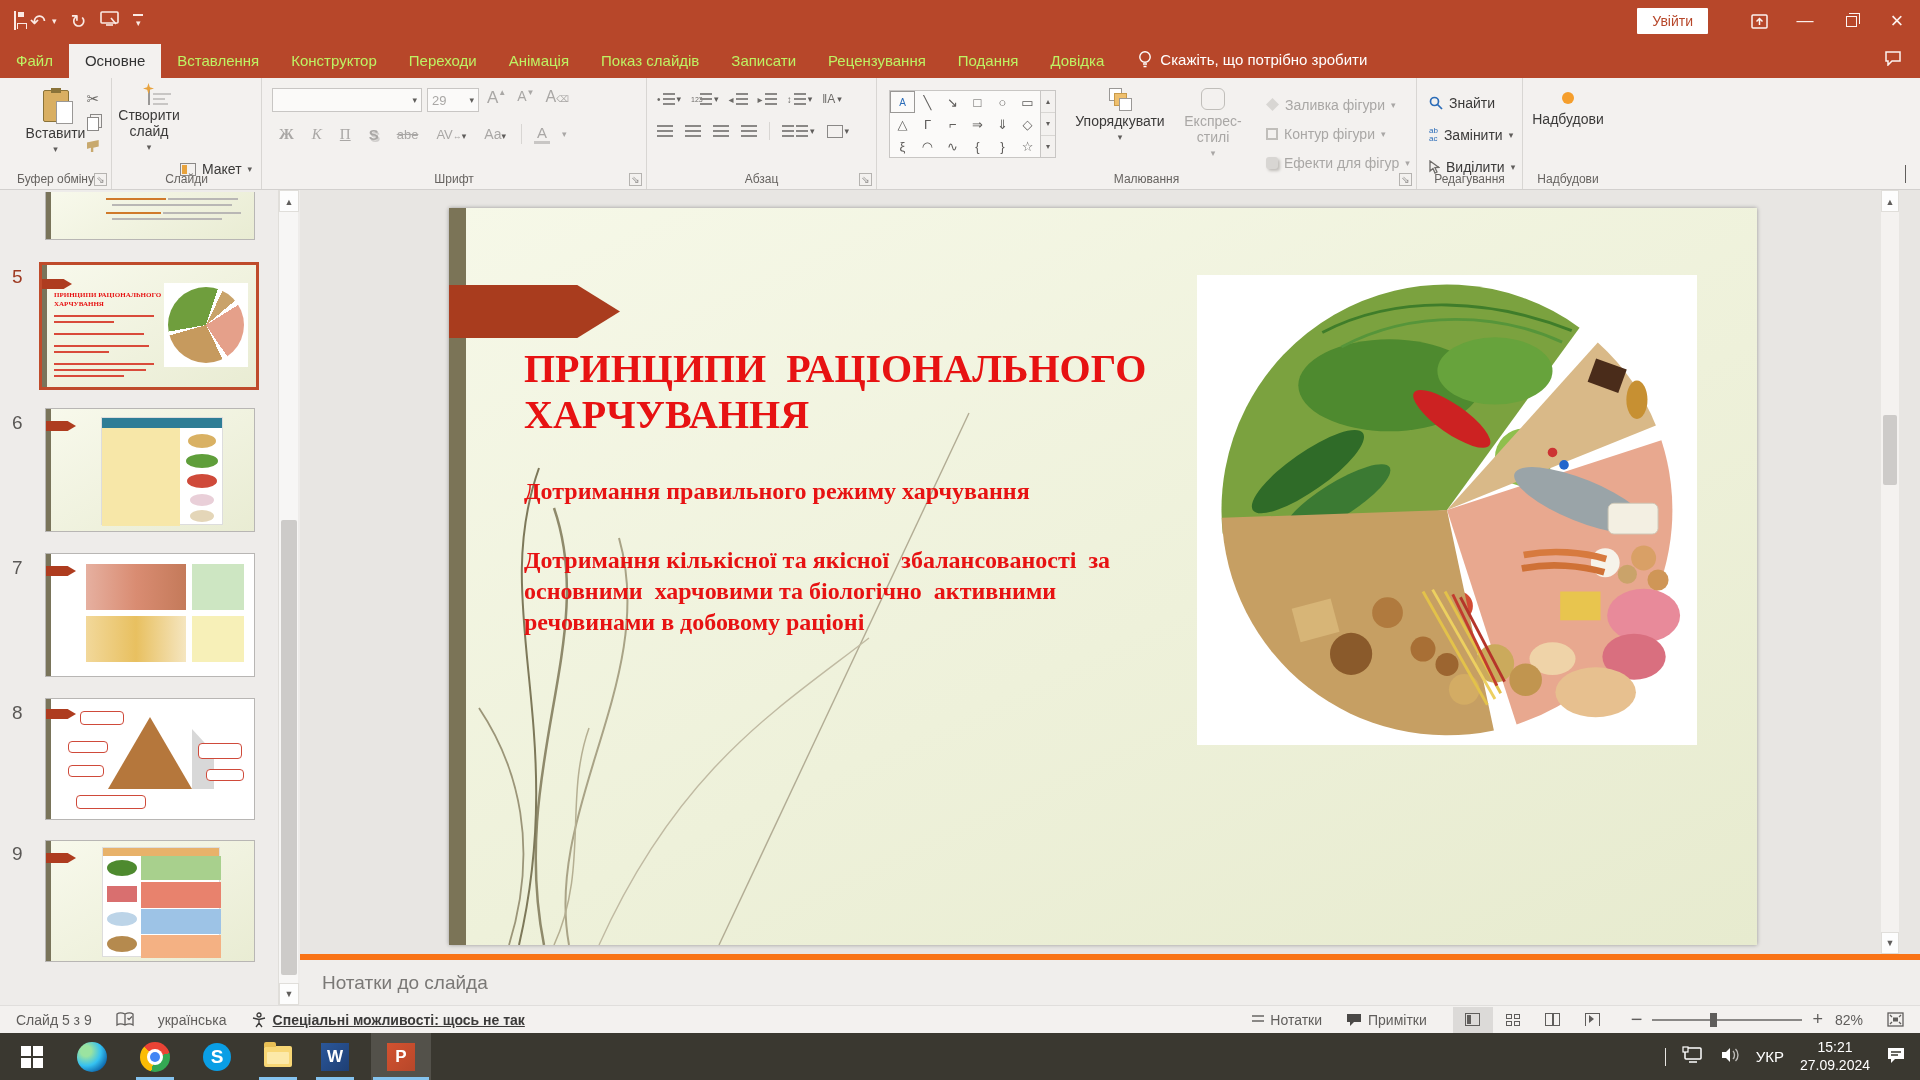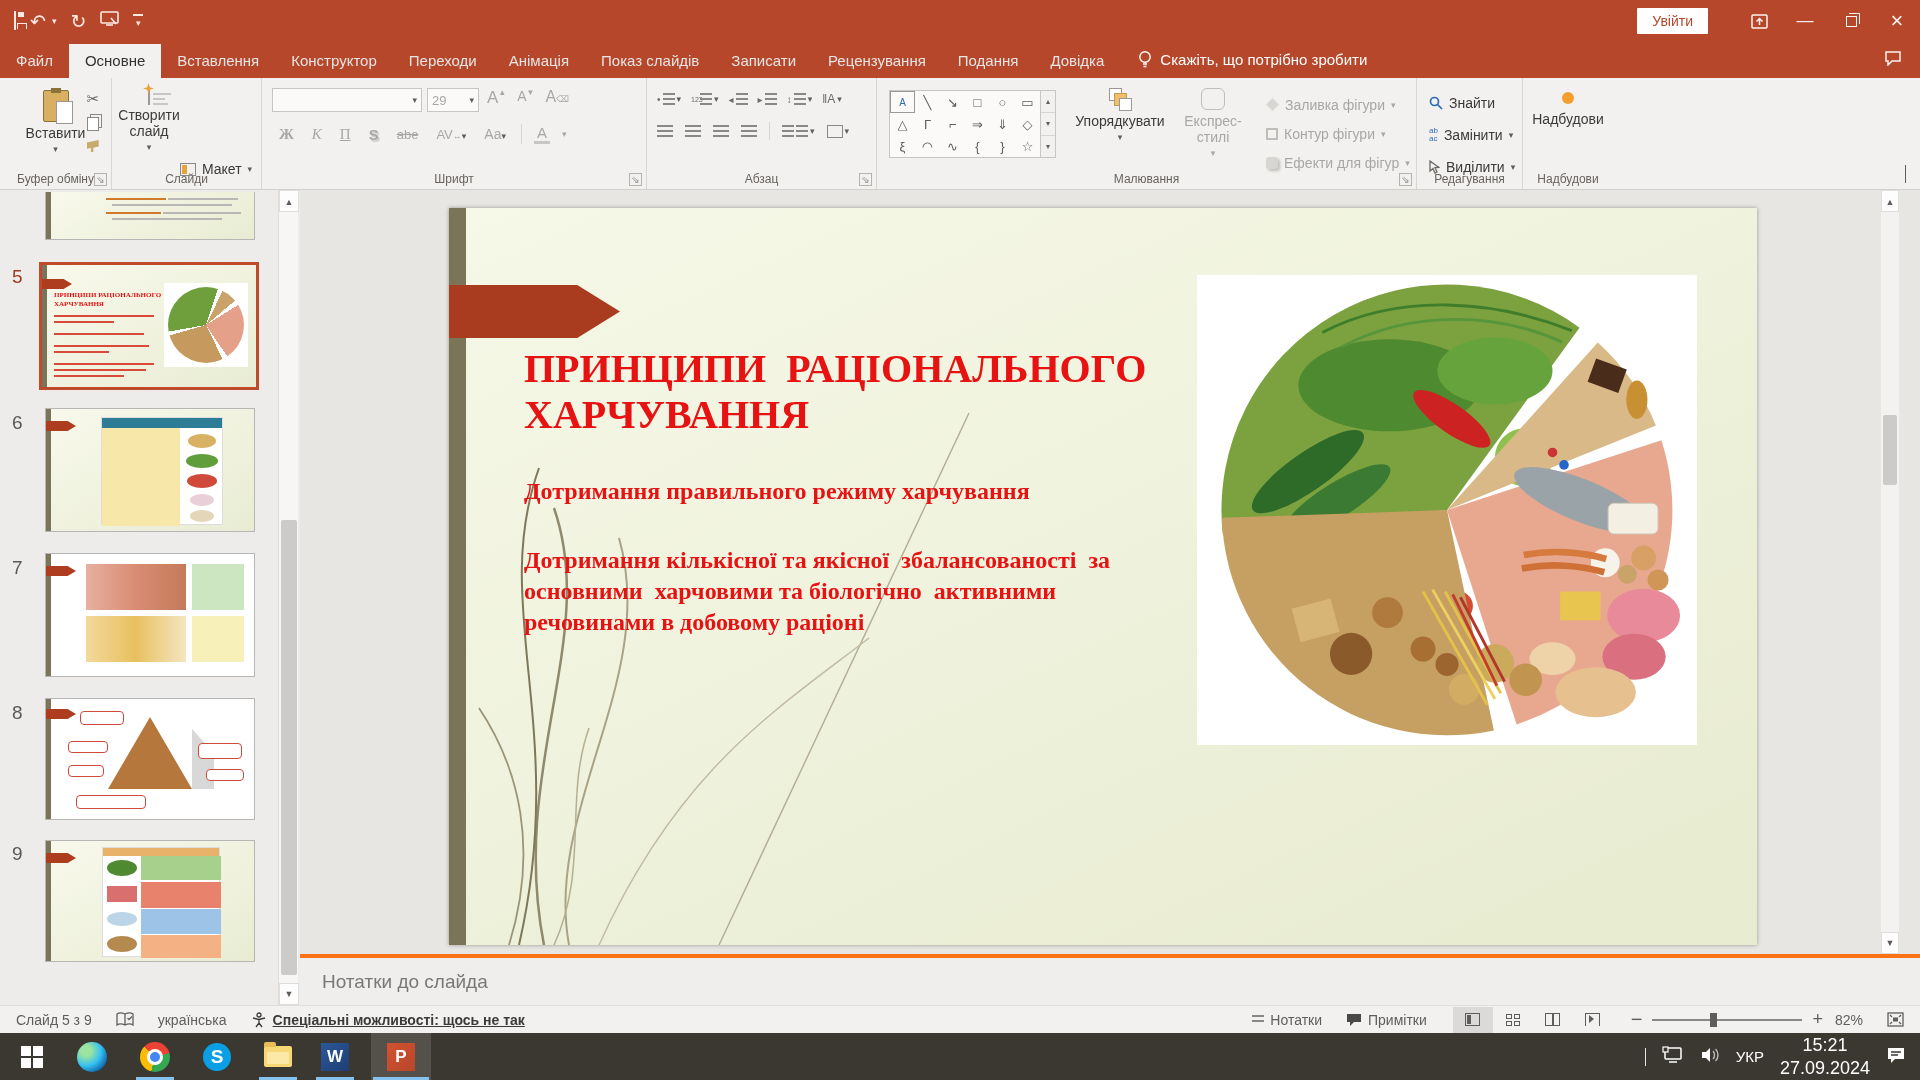--- a/index.html
+++ b/index.html
@@ -18,21 +18,21 @@
   .rest { width:11px; height:11px; border:1.5px solid #fdf4f1; position:relative; }
   .rest:before { content:""; position:absolute; left:2px; top:-4px; width:10px; height:10px; border-top:1.5px solid #fdf4f1; border-right:1.5px solid #fdf4f1; }
   .floppy { width:15px; height:15px; border:1.5px solid #fbeae4; position:relative; }
   .floppy:before { content:""; position:absolute; top:0; left:3px; width:6px; height:5px; background:#fbeae4; }
   .floppy:after { content:""; position:absolute; bottom:0; left:2px; width:8px; height:5px; border:1.5px solid #fbeae4; border-bottom:none; }
   .qat-dash { display:flex; flex-direction:column; align-items:center; gap:2px; }
   .qat-dash i { display:block; width:10px; height:2px; background:#fbeae4; }
 
   
   #tabrow { position:absolute; left:0; top:42px; width:1920px; height:36px; background:#B7472A; display:flex; align-items:flex-end; }
-  .tab { color:#e5e5e5; font-size:15px; padding:8px 16px 9px; cursor:pointer; }
+  .tab { color:#bef264; font-size:15px; padding:8px 16px 9px; cursor:pointer; }
   .tab.active { background:#f3f1ef; color:#333; }
   #tellme { display:flex; align-items:center; gap:8px; color:#fff; font-size:15px; padding:0 10px 9px 18px; }
   #comment-top { margin-left:auto; margin-right:18px; padding-bottom:8px; }
 
   
   #ribbon { position:absolute; left:0; top:78px; width:1920px; height:112px; background:#f3f1ef; border-bottom:1px solid #d2d0ce; display:flex; }
   .rgroup { position:relative; height:100%; border-right:1px solid #d8d6d3; padding:6px 4px 0; }
   .rglabel { position:absolute; bottom:3px; left:0; right:0; text-align:center; font-size:12px; color:#666360; }
   .launcher { position:absolute; bottom:3px; right:4px; font-size:10px; color:#8a8886; border:1px solid #b5b3b0; width:13px; height:13px; line-height:11px; text-align:center; }
   .bigbtn { display:flex; flex-direction:column; align-items:center; width:62px; gap:3px; font-size:14px; color:#3b3a39; text-align:center; line-height:1.15; padding-top:4px; }
@@ -80,21 +80,21 @@
   #canvas { position:absolute; left:300px; top:190px; width:1600px; height:764px; background:#e8e6e3; }
   #slide { position:absolute; left:149px; top:18px; width:1308px; height:737px; background:linear-gradient(155deg,#f6f8e8 0%,#eef1da 55%,#e7ebcf 100%); box-shadow:0 0 4px rgba(0,0,0,.35); overflow:hidden; }
   #slide-band { position:absolute; left:0; top:0; bottom:0; width:17px; background:#7b7457; }
   #slide-arrow { position:absolute; left:0; top:77px; width:171px; height:53px; background:#a93c1e; clip-path:polygon(0 0,75% 0,100% 50%,75% 100%,0 100%); }
   #slide-title { position:absolute; left:75px; top:138px; width:680px; font-family:"Liberation Serif",serif; font-weight:bold; font-size:40px; line-height:1.15; color:#e71212; white-space:pre-wrap; }
   #slide-bullets { position:absolute; left:75px; top:268px; width:650px; font-family:"Liberation Serif",serif; font-weight:bold; font-size:24px; line-height:1.29; color:#e71212; }
   #slide-bullets p { margin-bottom:38px; white-space:pre-wrap; }
   #photo { position:absolute; left:748px; top:67px; width:500px; height:470px; background:#fff; }
   #canvas-scroll { position:absolute; right:1px; top:0; width:18px; height:764px; background:#f4f2f0; }
 
-  #notesbar { position:absolute; left:300px; top:954px; width:1620px; height:51px; background:#f0eeec; border-top:4px solid #f97316; display:flex; align-items:center; }
+  #notesbar { position:absolute; left:300px; top:954px; width:1620px; height:51px; background:#f0eeec; border-top:6px solid #f97316; display:flex; align-items:center; }
   #notes-text { color:#7a7876; font-size:19px; padding-left:22px; }
 
   
   #statusbar { position:absolute; left:0; top:1005px; width:1920px; height:28px; background:#f3f1ef; border-top:1px solid #e0dedc; display:flex; align-items:center; font-size:14px; color:#605e5c; }
   .sb-item { display:flex; align-items:center; gap:6px; padding:0 12px; height:100%; }
   .sb-strong { color:#3b3a39; font-weight:bold;text-decoration:underline; }
   .viewbtn { width:40px; height:26px; display:flex; align-items:center; justify-content:center; }
   .viewbtn.active { background:#dcdad8; }
   .vico { width:15px; height:13px; border:1.5px solid #5f5d5b; position:relative; }
   #zoom-track { width:150px; height:2px; background:#8a8886; position:relative; margin:0 10px; }
@@ -102,21 +102,21 @@
 
   
   #taskbar { position:absolute; left:0; top:1033px; width:1920px; height:47px; background:#3a3830; }
   .tk { position:absolute; top:0; width:48px; height:47px; display:flex; align-items:center; justify-content:center; }
   .tk .under { position:absolute; bottom:0; left:5px; right:5px; height:3px; background:#85c3ee; }
   .startgrid { display:grid; grid-template-columns:10px 10px; grid-auto-rows:10px; gap:2px; }
   .startgrid i { background:#fff; }
   .circleic { width:30px; height:30px; border-radius:50%; }
   .appsq { width:28px; height:28px; color:#fff; font-weight:bold; font-size:17px; display:flex; align-items:center; justify-content:center; }
   #tray { position:absolute; right:0; top:0; height:47px; display:flex; align-items:center; gap:16px; padding-right:14px; color:#fff; }
-  #clock { text-align:center; font-size:18px; line-height:1.25; }
+  #clock { text-align:center; font-size:14px; line-height:1.25; }
   .folder { width:28px; height:21px; background:#f8d775; border-radius:2px; position:relative; }
   .folder:before { content:""; position:absolute; left:0; top:-4px; width:12px; height:5px; background:#e8bf55; border-radius:2px 2px 0 0; }
   .folder:after { content:""; position:absolute; left:3px; top:6px; right:3px; bottom:3px; background:#fce9a8; border-radius:1px; }
 </style>
 </head>
 <body>
 
 <div id="titlebar">
   <div class="qat">
     <span><span class="floppy"></span></span>

